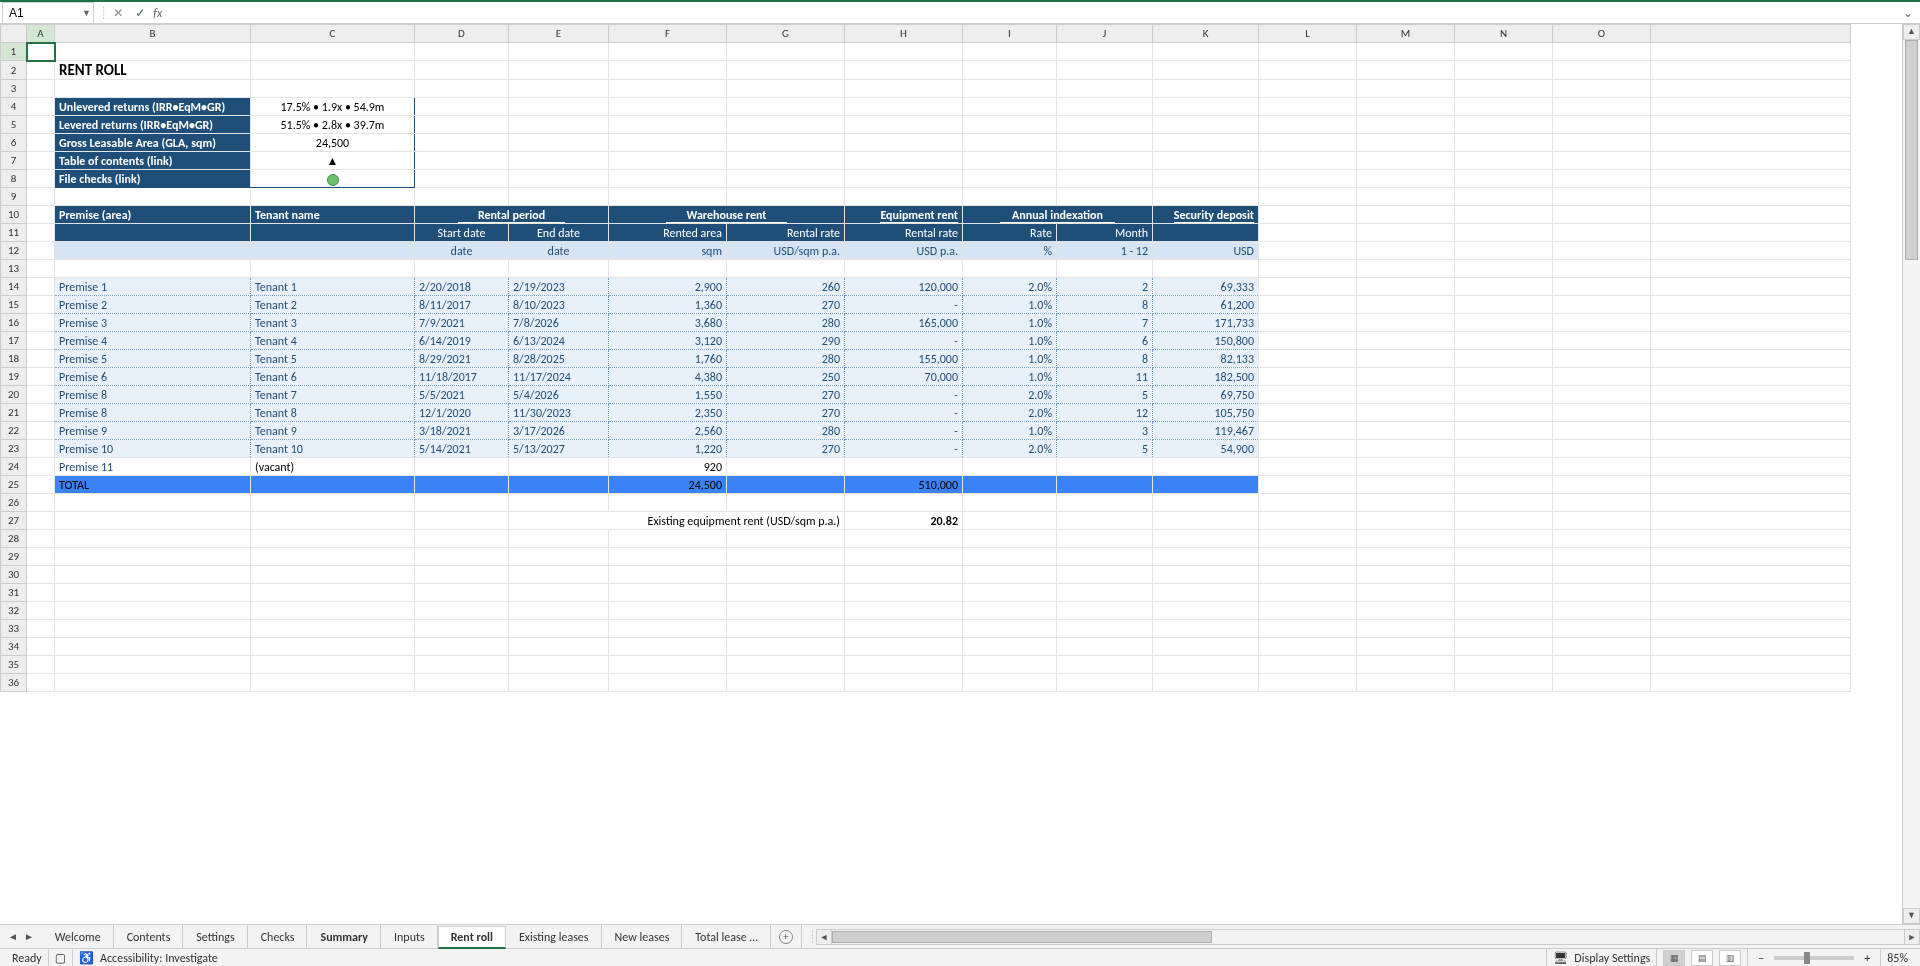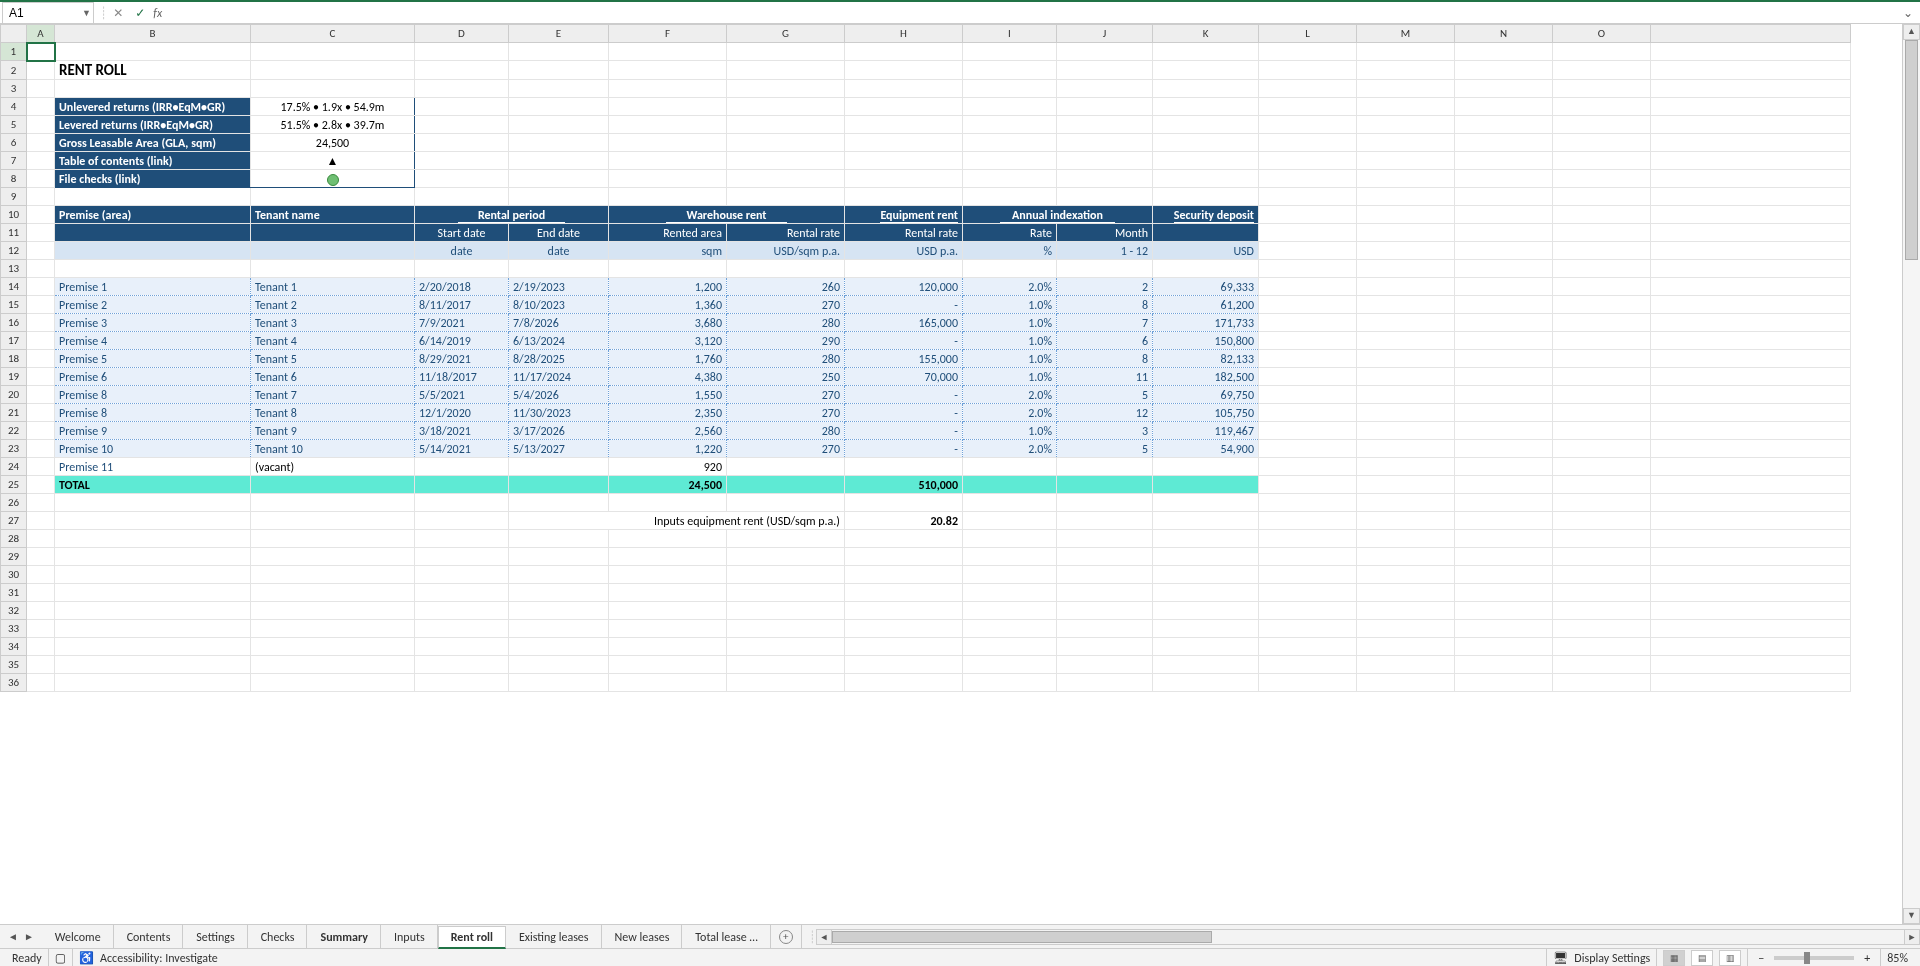--- a/index.html
+++ b/index.html
@@ -61,21 +61,21 @@
   .kpi-box-botrow { border-bottom:1px solid #1f4e79 !important;}
   .hdr1 { background:#1f4e79; color:#fff; font-weight:bold; }
   .hdr1.center { text-align:center;}
   .hdr1.right { text-align:right;}
   .hdr2 { background:#1f4e79; color:#fff; text-align:right;}
   .hdr2.center { text-align:center;}
   .units { background:#d6e4f3; color:#1f4e79; text-align:right;}
   .units.center{text-align:center;}
   .datacell { background:#e8f0fa; color:#1f4e79; border:1px dotted #6fa1d8 !important; }
   .datacell.r { text-align:right;}
-  .totalrow { background:#5eead4; font-weight:bold;}
+  .totalrow { background:#3b82f6; font-weight:normal;}
   .totalrow.r { text-align:right;}
   .title { font-weight:bold; font-size:15px;}
   .linkcell { color:#1f4e79;}
   .right { text-align:right;}
   .greencircle { display:inline-block; width:12px; height:12px; background:#6fbf73; border:1px solid #3a8a3e; border-radius:50%; vertical-align:middle;}
 </style>
 </head>
 <body>
 
 <div class="topbar"></div>
@@ -382,21 +382,21 @@
             <td class="cell "></td>
             <td class="cell "></td>
           </tr>
           <tr>
             <td class="rowhdr">14</td>
             <td class="cell "></td>
             <td class="cell datacell">Premise 1</td>
             <td class="cell datacell">Tenant 1</td>
             <td class="cell datacell">2/20/2018</td>
             <td class="cell datacell">2/19/2023</td>
-            <td class="cell datacell r">1,200</td>
+            <td class="cell datacell r">2,900</td>
             <td class="cell datacell r">260</td>
             <td class="cell datacell r">120,000</td>
             <td class="cell datacell r">2.0%</td>
             <td class="cell datacell r">2</td>
             <td class="cell datacell r">69,333</td>
             <td class="cell "></td>
             <td class="cell "></td>
             <td class="cell "></td>
             <td class="cell "></td>
             <td class="cell "></td>
@@ -628,21 +628,21 @@
             <td class="cell "></td>
             <td class="cell "></td>
             <td class="cell "></td>
           </tr>
           <tr>
             <td class="rowhdr">27</td>
             <td class="cell "></td>
             <td class="cell "></td>
             <td class="cell "></td>
             <td class="cell "></td>
-            <td class="cell right" colspan="3">Inputs equipment rent (USD/sqm p.a.)</td>
+            <td class="cell right" colspan="3">Existing equipment rent (USD/sqm p.a.)</td>
             <td class="cell right" style="font-weight: bold;">20.82</td>
             <td class="cell "></td>
             <td class="cell "></td>
             <td class="cell "></td>
             <td class="cell "></td>
             <td class="cell "></td>
             <td class="cell "></td>
             <td class="cell "></td>
             <td class="cell "></td>
           </tr>

